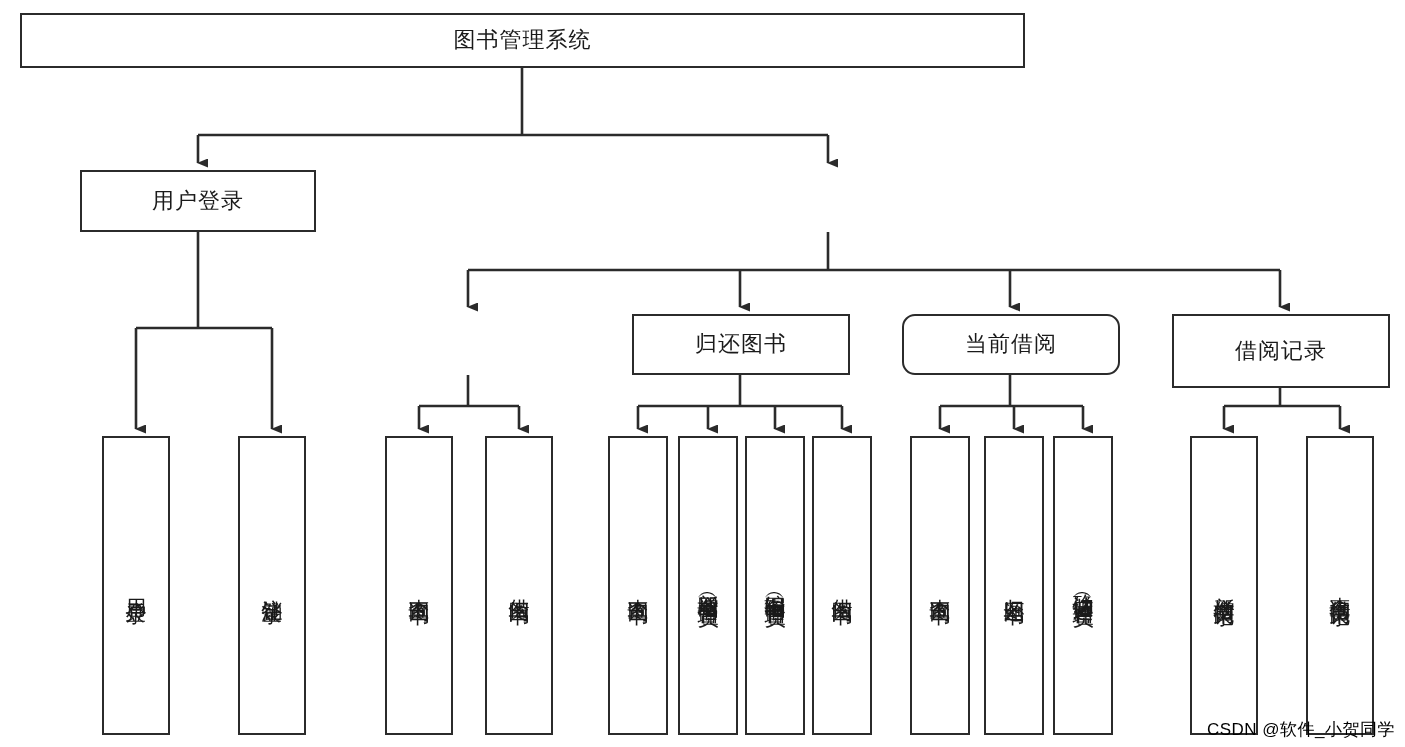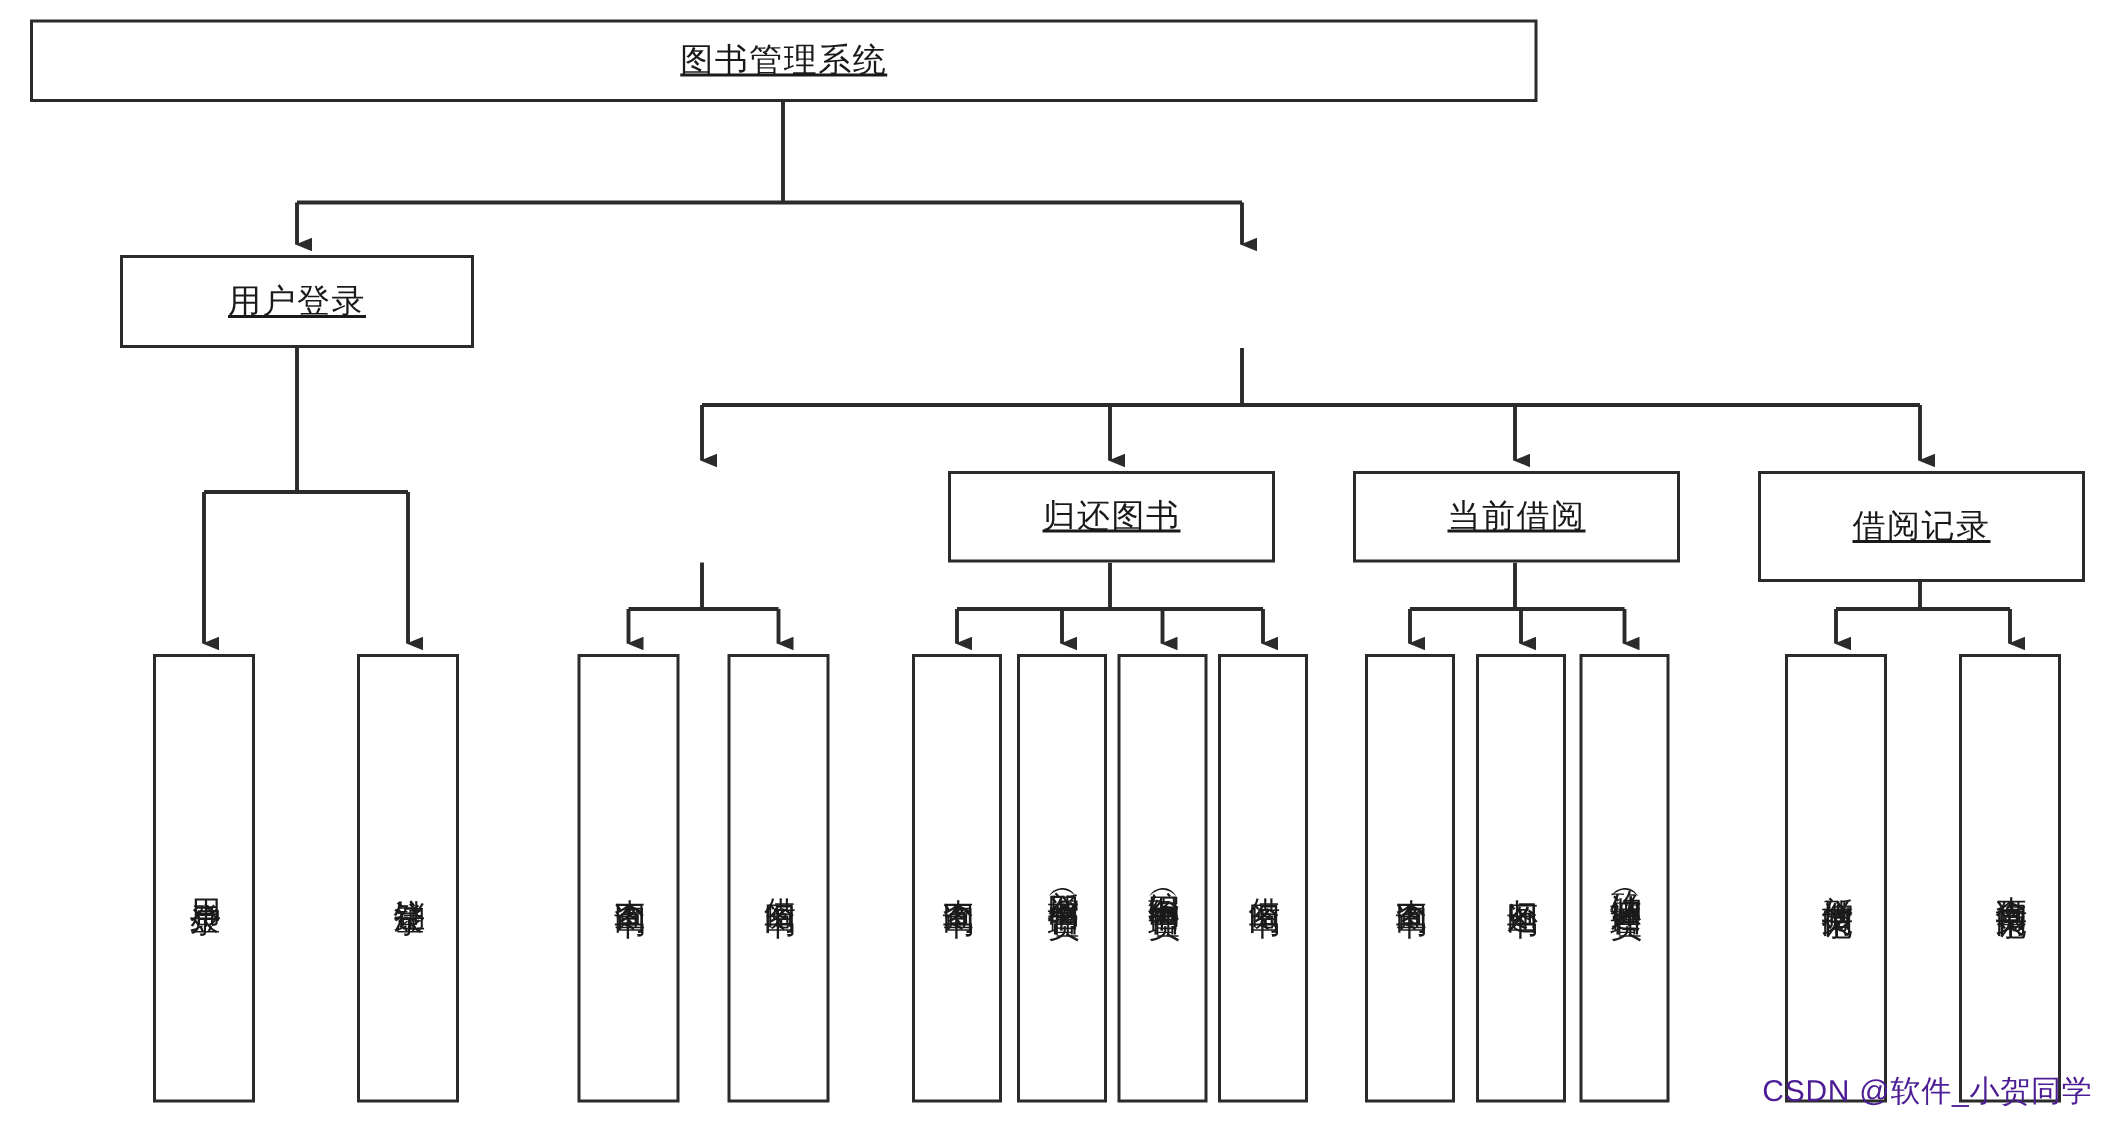--- a/index.html
+++ b/index.html
@@ -33,21 +33,20 @@
     display: flex;
     align-items: center;
     justify-content: center;
     color: #1a1a1a;
     z-index: 2;
   }
   .node.horiz {
     font-size: 22px;
     letter-spacing: 1px;
     line-height: 1.2;
-    text-decoration: underline;
   }
   .node.vert {
     writing-mode: vertical-rl;
     text-orientation: upright;
     font-size: 21px;
     letter-spacing: 2px;
     line-height: 1.15;
     padding-top: 6px;
     padding-bottom: 6px;
     white-space: nowrap;
@@ -56,22 +55,22 @@
     display: block;
   }
   .node.vert .node-label {
     writing-mode: vertical-rl;
     text-orientation: upright;
   }
   #watermark {
     position: absolute;
     right: 10px;
     bottom: 6px;
-    font-size: 20px;
-    color: #4c1d95;
+    font-size: 17px;
+    color: #000000;
     letter-spacing: 0.5px;
     z-index: 3;
     white-space: nowrap;
   }
 </style>
 </head>
 <body>
 
 <div id="canvas">
 
@@ -129,21 +128,21 @@
     <span class="node-label">图书管理系统</span>
   </div>
 
   <div class="node horiz" style="left: 80px; top: 170px; width: 236px; height: 62px;">
     <span class="node-label">用户登录</span>
   </div>
 
   <div class="node horiz" style="left: 632px; top: 314px; width: 218px; height: 61px;">
     <span class="node-label">归还图书</span>
   </div>
-  <div class="node horiz" style="left: 902px; top: 314px; width: 218px; height: 61px;">
+  <div class="node horiz" style="left: 902px; top: 314px; width: 218px; height: 61px; border-radius: 13px;">
     <span class="node-label">当前借阅</span>
   </div>
   <div class="node horiz" style="left: 1172px; top: 314px; width: 218px; height: 74px;">
     <span class="node-label">借阅记录</span>
   </div>
 
   <div class="node vert" style="left: 102px; top: 436px; width: 68px; height: 299px;">
     <span class="node-label">用户登录</span>
   </div>
   <div class="node vert" style="left: 238px; top: 436px; width: 68px; height: 299px;">

